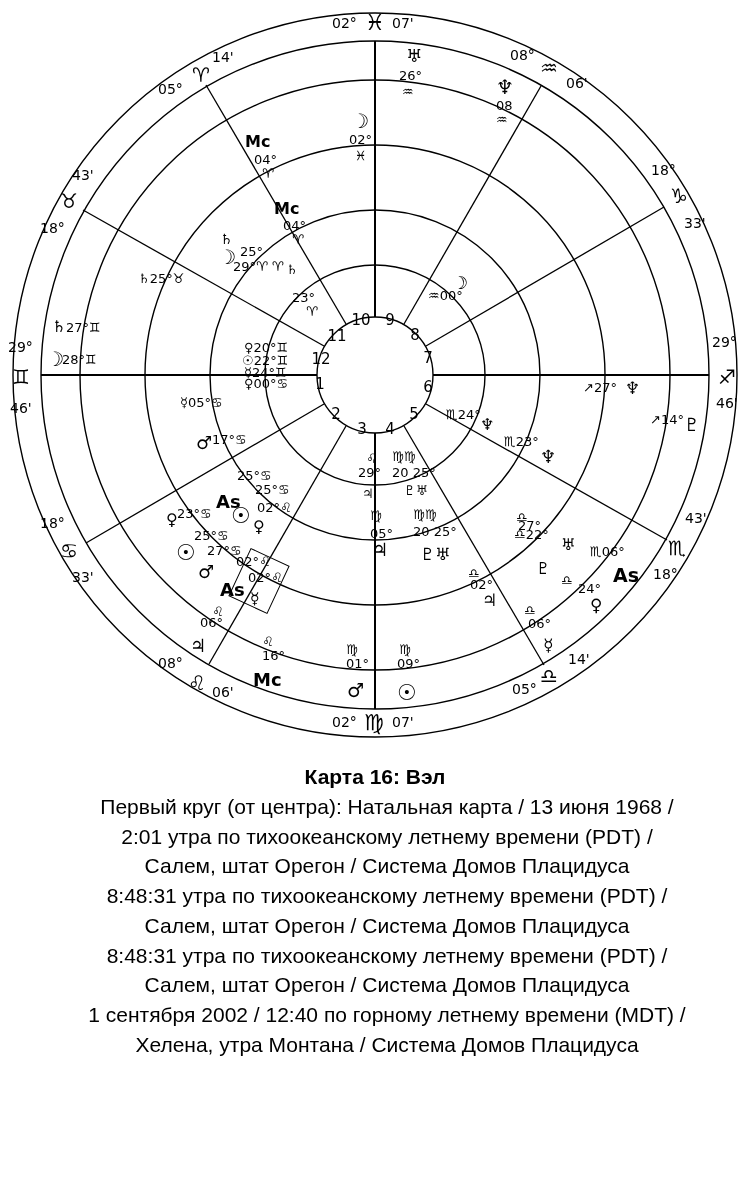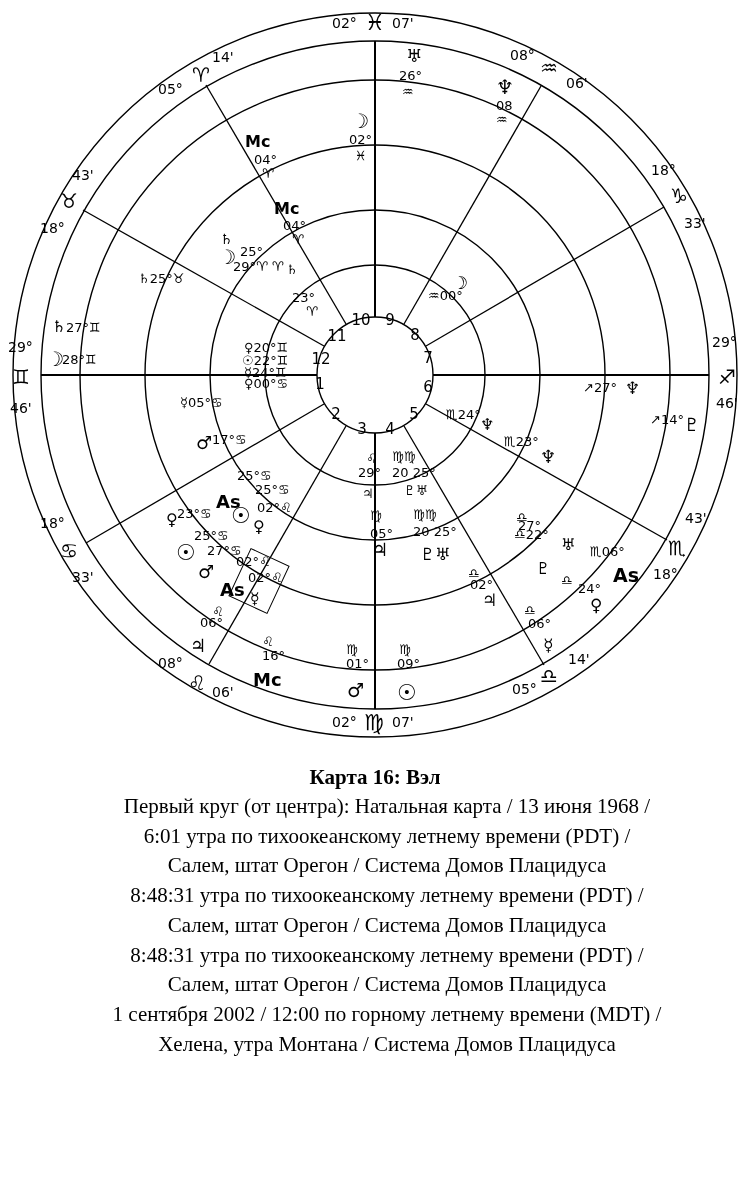--- a/index.html
+++ b/index.html
@@ -1,19 +1,19 @@
 <!DOCTYPE html>
 <html><head>
 <meta charset="utf-8">
 <style>
   html, body { margin:0; padding:0; background:#ffffff; }
   body { width:750px; height:1184px; position:relative; overflow:hidden; font-family:"Liberation Sans", sans-serif; color:#000; }
   #chart { position:absolute; left:0; top:0; width:750px; height:750px; }
   #chart text { font-family:"DejaVu Sans", sans-serif; fill:#000; }
-  .caption { position:absolute; left:0; top:760px; width:750px; text-align:center; font-family:Liberation Serif, serif; }
+  .caption { position:absolute; left:0; top:760px; width:750px; text-align:center; font-family:Liberation Sans, sans-serif; }
   .caption-title { font-weight:bold; font-size:21px; line-height:30px; margin-top:2px; }
   .caption-line { font-size:21px; line-height:29.7px;margin-left:24px; }
 </style>
 </head>
 <body>
 
 <svg id="chart" viewBox="0 0 750 750" xmlns="http://www.w3.org/2000/svg">
   <g fill="none" stroke="#000" stroke-width="1.4">
     <circle cx="375" cy="375" r="362"></circle>
     <circle cx="375" cy="375" r="334"></circle>
@@ -219,21 +219,21 @@
       <text x="578" y="593">24°</text>
       <text x="590" y="611" font-size="17">♀</text>
     <text x="650" y="424">↗14°</text>
       <text x="684" y="431" font-size="18">♇</text>
   </g>
 </svg>
 
 <div class="caption">
   <div class="caption-title">Карта 16: Вэл</div>
   <div class="caption-line">Первый круг (от центра): Натальная карта / 13 июня 1968 /</div>
-  <div class="caption-line">6:01 утра по тихоокеанскому летнему времени (PDT) /</div>
+  <div class="caption-line">2:01 утра по тихоокеанскому летнему времени (PDT) /</div>
   <div class="caption-line">Салем, штат Орегон / Система Домов Плацидуса</div>
   <div class="caption-line">8:48:31 утра по тихоокеанскому летнему времени (PDT) /</div>
   <div class="caption-line">Салем, штат Орегон / Система Домов Плацидуса</div>
   <div class="caption-line">8:48:31 утра по тихоокеанскому летнему времени (PDT) /</div>
   <div class="caption-line">Салем, штат Орегон / Система Домов Плацидуса</div>
-  <div class="caption-line">1 сентября 2002 / 12:00 по горному летнему времени (MDT) /</div>
+  <div class="caption-line">1 сентября 2002 / 12:40 по горному летнему времени (MDT) /</div>
   <div class="caption-line">Хелена, утра Монтана / Система Домов Плацидуса</div>
 </div>
 
 </body></html>

